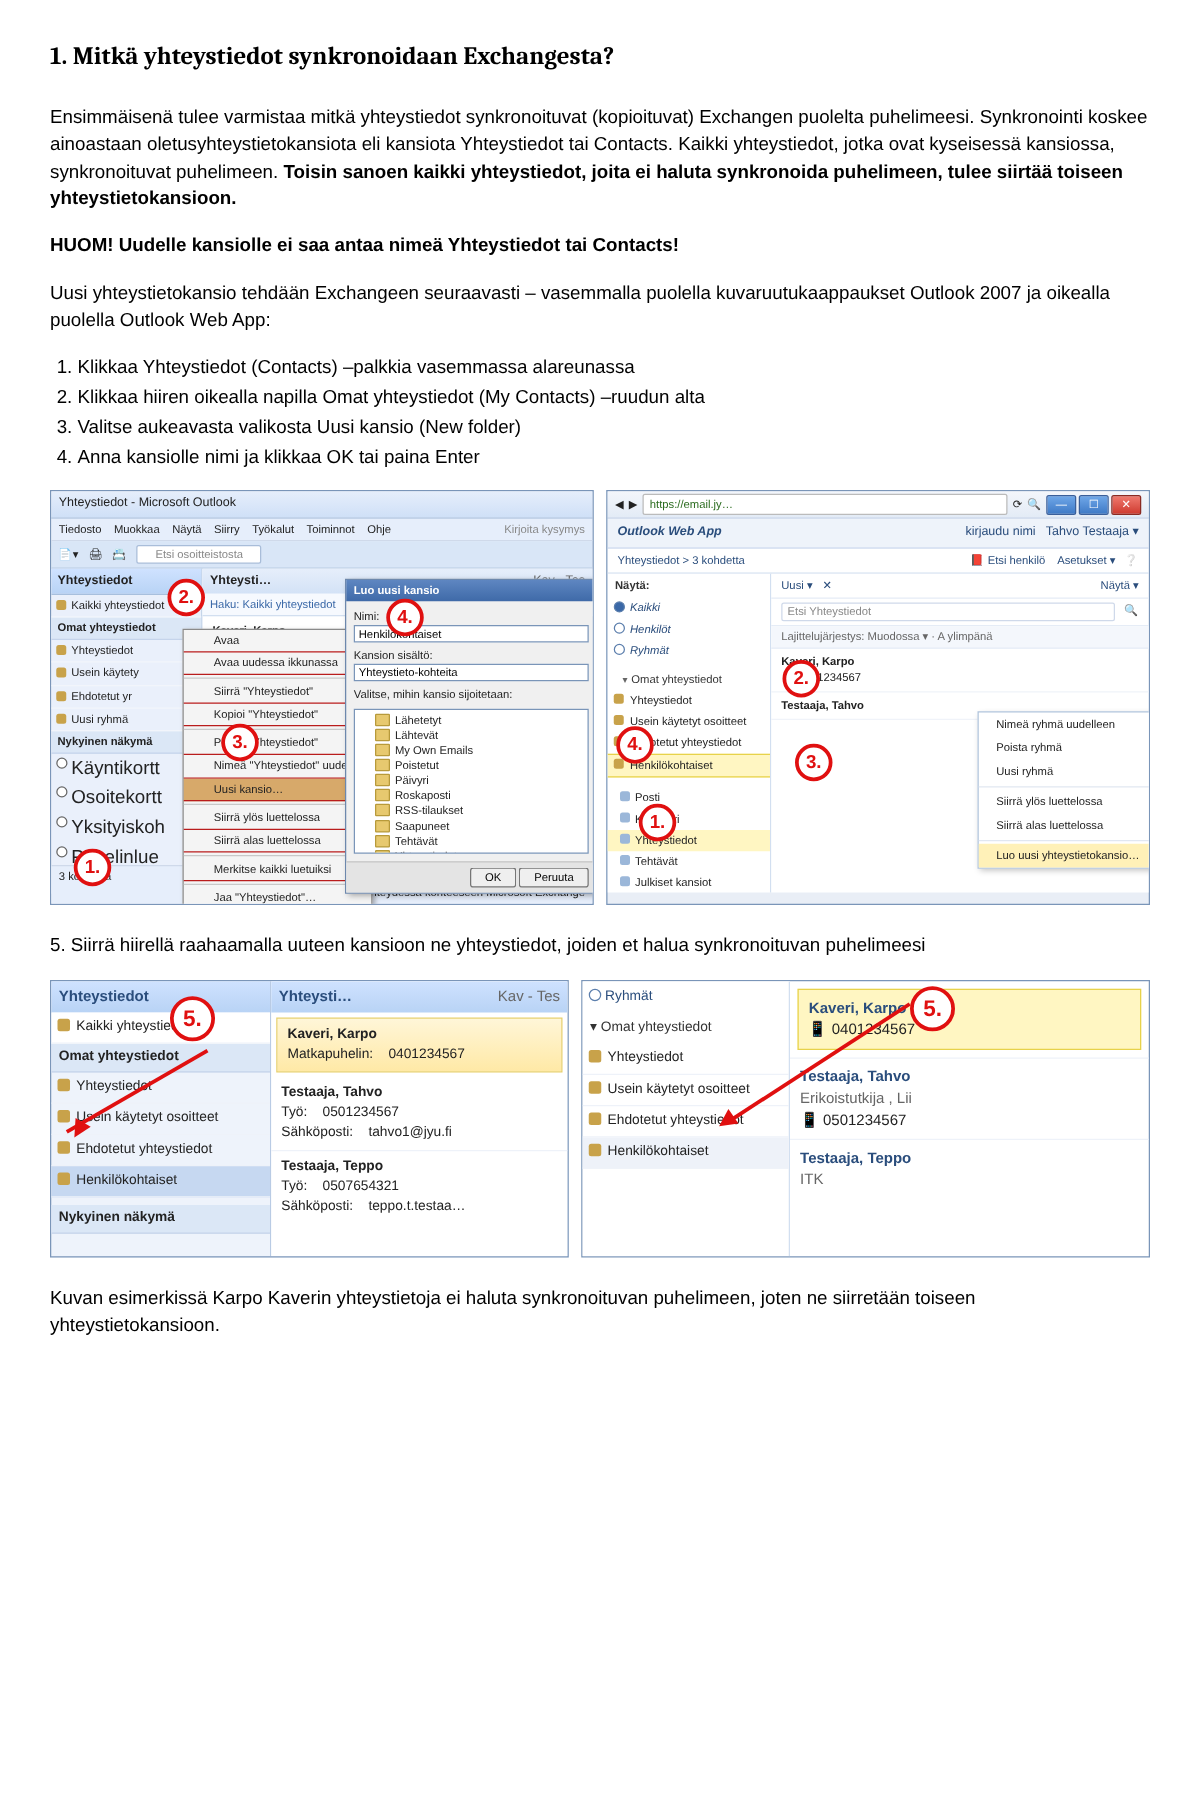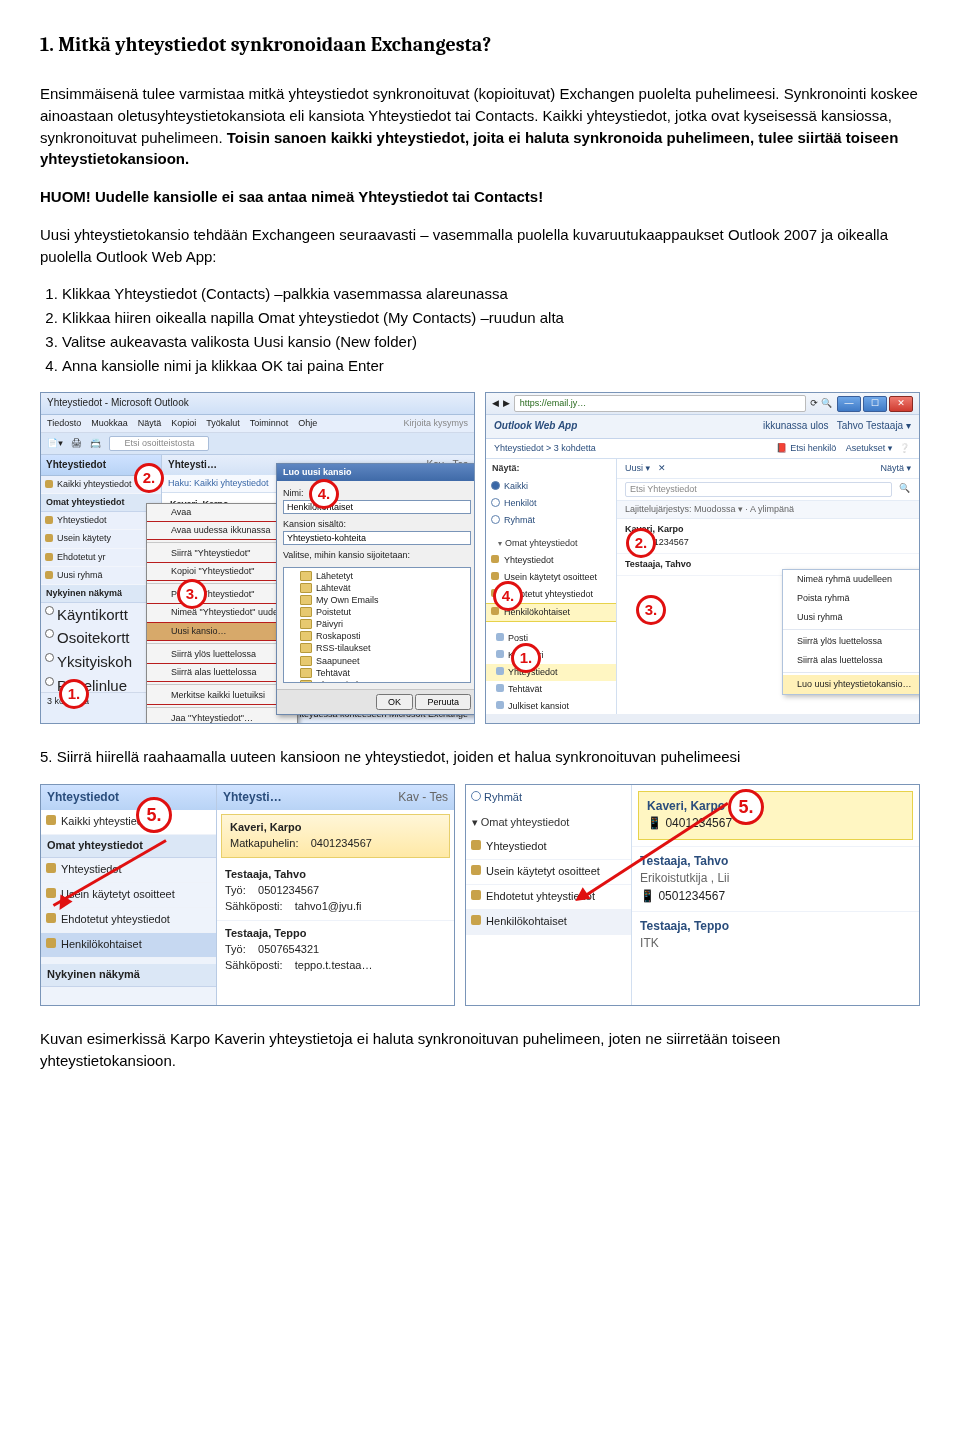--- a/index.html
+++ b/index.html
@@ -65,21 +65,21 @@
   .owa-tab{ background:#fff; border:1px solid #ccc; border-bottom:none; border-radius:3px 3px 0 0; padding:2px 8px; font-size:9px; display:inline-block; }
   .owa-hdr{ background:#eef3fa; border-bottom:1px solid #c5d4eb; padding:4px 8px; display:flex; justify-content:space-between; font-size:10px; }
   .owa-hdr .l{ color:#2a4d7c; font-style:italic; font-weight:bold; }
   .owa-hdr .r{ color:#2a4d7c; }
   .owa-bar{ background:#fff; border-bottom:1px solid #d2dff0; padding:3px 8px; display:flex; justify-content:space-between; font-size:9px; color:#2a4d7c; }
   .owa-body{ display:flex; height:255px; }
   .owa-nav{ width:130px; border-right:1px solid #d2dff0; background:#fff; font-size:9px; }
   .owa-nav .grp{ font-weight:bold; padding:3px 6px; color:#333; }
   .owa-nav .it{ padding:2px 6px 2px 18px; position:relative; }
   .owa-nav .it::before{ content:""; position:absolute; left:5px; top:3px; width:8px; height:8px; background:#c8a24a; border-radius:2px; }
-  .owa-nav .radio{ padding:2px 6px 2px 18px; position:relative; color:#2a4d7c; }
+  .owa-nav .radio{ padding:2px 6px 2px 18px; position:relative; color:#2a4d7c;font-style:italic; }
   .owa-nav .radio::before{ content:""; position:absolute; left:5px; top:3px; width:7px; height:7px; border:1px solid #5c7fad; border-radius:50%; background:#fff; }
   .owa-nav .radio.chk::before{ background:#3a68a7; }
   .owa-nav .tri{ padding:2px 6px 2px 12px; color:#333; }
   .owa-nav .tri::before{ content:"▸"; font-size:8px; margin-right:3px; color:#666; }
   .owa-nav .tri.open::before{ content:"▾"; }
   .owa-nav .bullet{ padding:2px 6px 2px 22px; position:relative; }
   .owa-nav .bullet::before{ content:""; position:absolute; left:10px; top:3px; width:8px; height:8px; background:#9bb7d9; border-radius:2px; }
   .owa-nav .sel{ background:#fff6c2; border:1px solid #e7d24a; border-left:none; border-right:none; }
   .owa-main{ flex:1; background:#fff; position:relative; }
   .owa-toolrow{ display:flex; gap:8px; padding:3px 8px; border-bottom:1px solid #e5ecf6; color:#2a4d7c; font-size:9px; }
@@ -132,21 +132,21 @@
 </ol>
 
 <div class="figwrap">
 
   <div class="fig fig1">
     <div class="ol-title">Yhteystiedot - Microsoft Outlook</div>
     <div class="ol-menu">
       <span>Tiedosto</span>
       <span>Muokkaa</span>
       <span>Näytä</span>
-      <span>Kopioi</span>
+      <span>Siirry</span>
       <span>Työkalut</span>
       <span>Toiminnot</span>
       <span>Ohje</span>
       <span style="margin-left:auto;color:#888">Kirjoita kysymys</span>
     </div>
     <div class="ol-tool">
       <span>📄▾</span>
       <span>🖨</span>
       <span>📇</span>
       <span style="border:1px solid #a9bdd9;background:#fff;padding:0 14px;border-radius:2px;color:#888">Etsi osoitteistosta</span>
@@ -285,21 +285,21 @@
       <span>⟳</span>
       <span>🔍</span>
       <span class="win-controls">
         <span class="win-btn win-min">—</span>
         <span class="win-btn win-max">☐</span>
         <span class="win-btn win-close">✕</span>
       </span>
     </div>
     <div class="owa-hdr">
       <div class="l">Outlook Web App</div>
-      <div class="r"><span>ikkunassa ulos</span> &nbsp; <span>Tahvo Testaaja</span> ▾</div>
+      <div class="r"><span>kirjaudu nimi</span> &nbsp; <span>Tahvo Testaaja</span> ▾</div>
     </div>
     <div class="owa-bar">
       <div>Yhteystiedot &gt; 3 kohdetta</div>
       <div>📕 <span>Etsi henkilö</span> &nbsp;&nbsp; <span>Asetukset</span> ▾ &nbsp; <span>❔</span></div>
     </div>
     <div class="owa-body">
       <div class="owa-nav">
         <div class="grp">Näytä:</div>
         <div class="radio chk">Kaikki</div>
         <div class="radio">Henkilöt</div>

